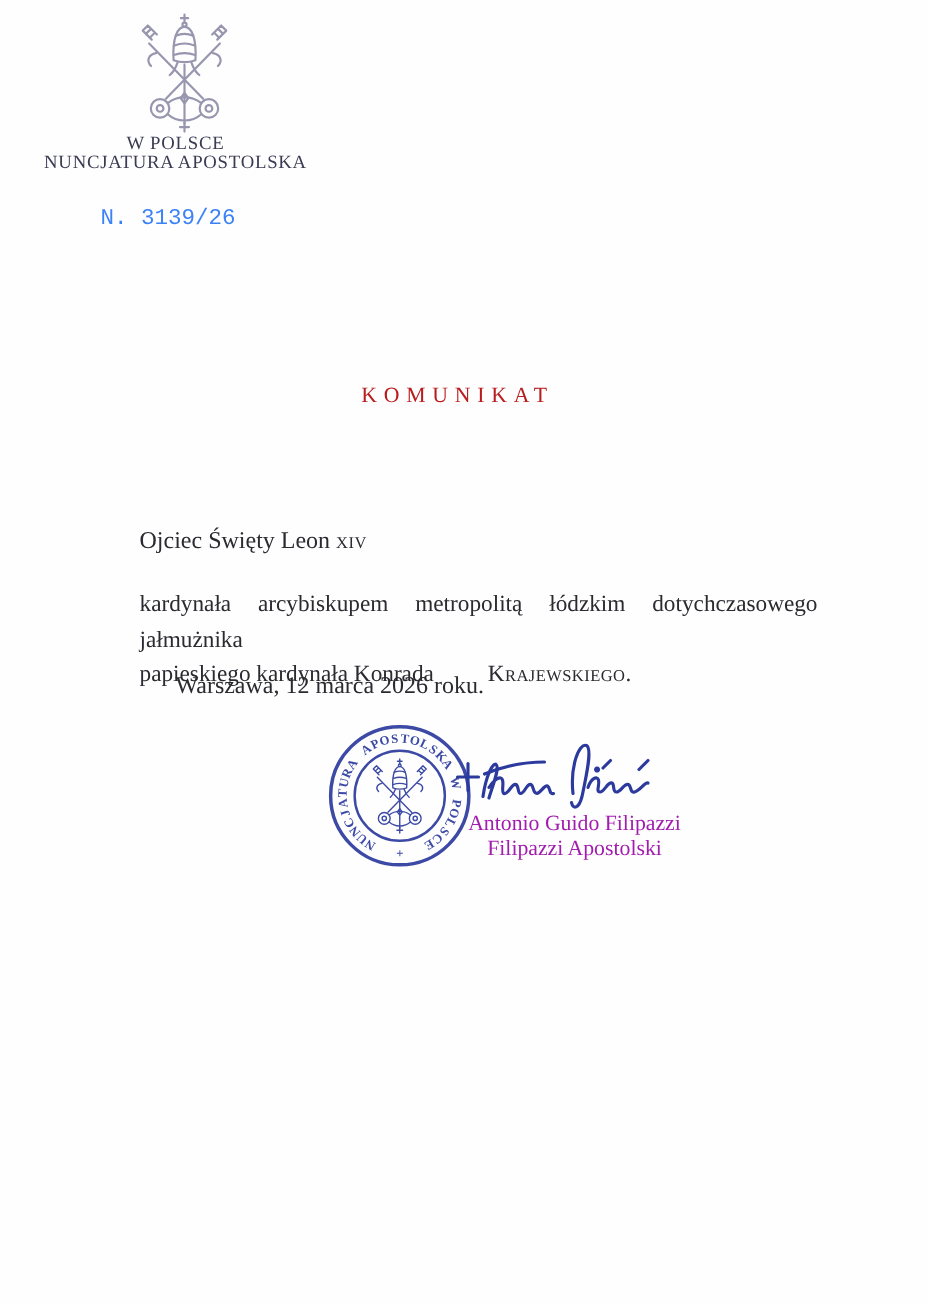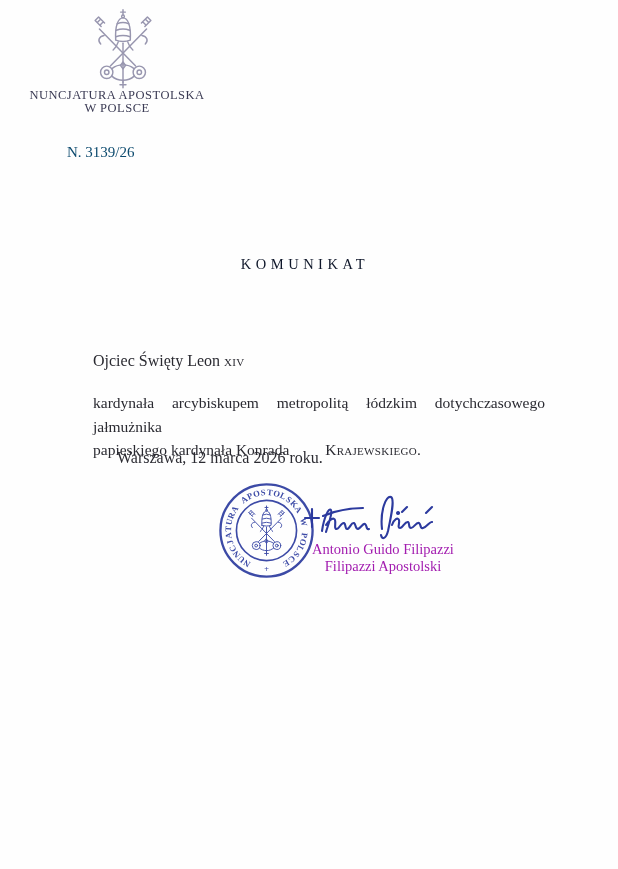--- a/index.html
+++ b/index.html
@@ -23,28 +23,28 @@
   }
   .letterhead-name{
     position:absolute;left:28px;top:89px;width:178px;
     text-align:center;
     font-size:12.5px;line-height:12.5px;
     letter-spacing:.5px;
     color:#3b3b54;
   }
   
   .ref-number{
-    position:absolute;left:67px;top:144px;
-    font-size:15px;color:#0c4a6e;
+    position:absolute;left:67px;top:137px;
+    font-size:15px;color:#3b82f6;font-family:Liberation Mono, monospace;
   }
   .doc-title{
     position:absolute;left:0;top:256px;width:610px;
     text-align:center;
     font-size:14.5px;letter-spacing:4.5px;
-    color:#0f172a;
+    color:#b91c1c;
   }
   
   .salutation{
     position:absolute;left:93px;top:352px;
     font-size:16px;
   }
   .body-para{
     position:absolute;left:93px;top:391px;width:452px;
     font-size:15.5px;line-height:23.5px;
   }
@@ -109,22 +109,22 @@
     </g>
   </defs>
 </svg>
 
 <div class="page">
 
   <svg class="crest-letterhead" viewBox="0 0 84 100">
     <use href="#vatican-crest"></use>
   </svg>
   <div class="letterhead-name">
+    <div>W POLSCE</div>
     <div>NUNCJATURA APOSTOLSKA</div>
-    <div>W POLSCE</div>
   </div>
 
   <div class="ref-number">N. 3139/26</div>
 
   <div class="doc-title">KOMUNIKAT</div>
 
   <div class="salutation"><span>Ojciec Święty Leon </span><span class="allsmallcaps">XIV</span></div>
 
   <div class="body-para">
     <div class="jline">kardynała arcybiskupem metropolitą łódzkim dotychczasowego jałmużnika</div>

